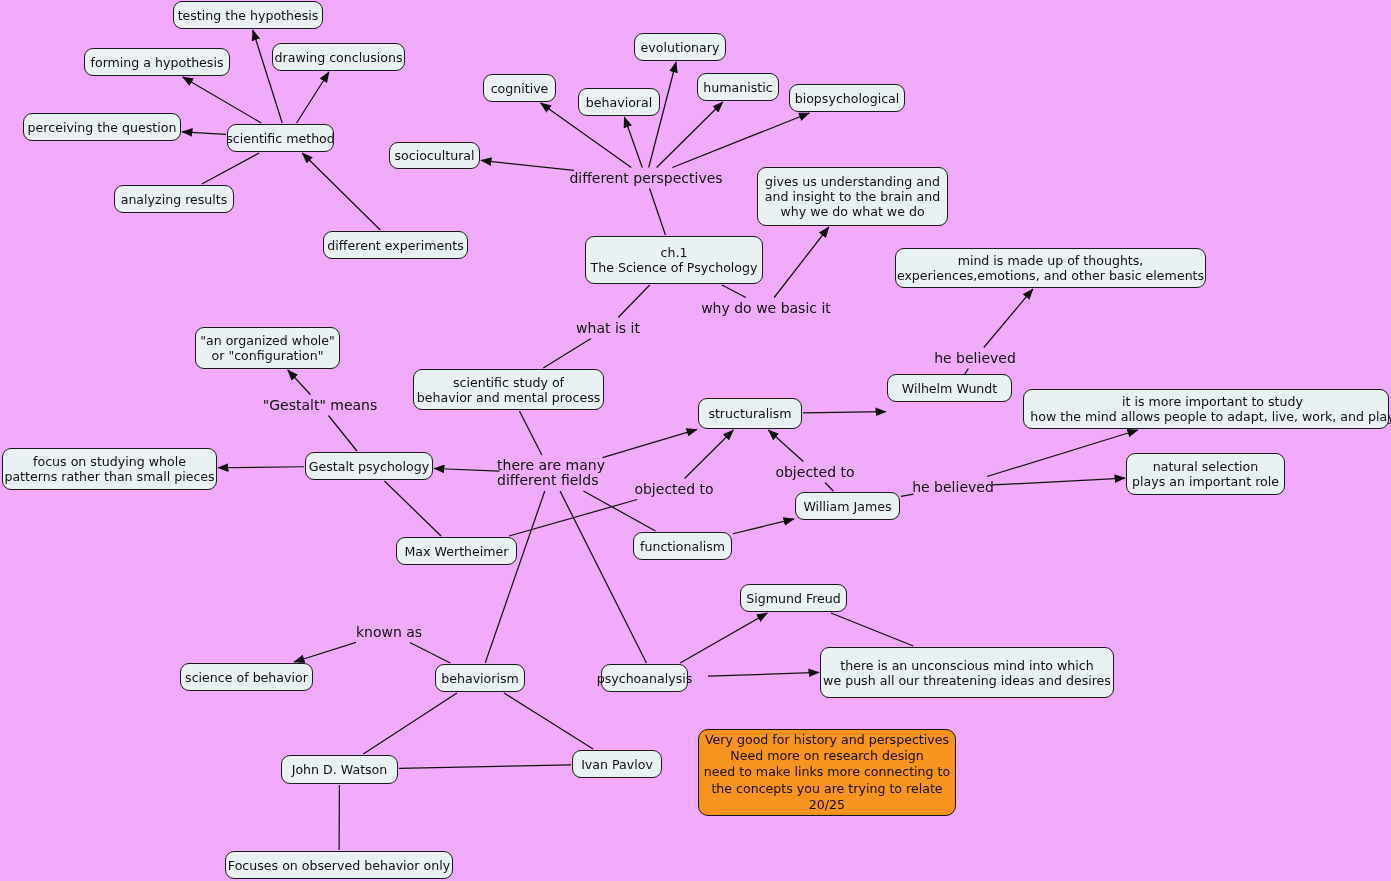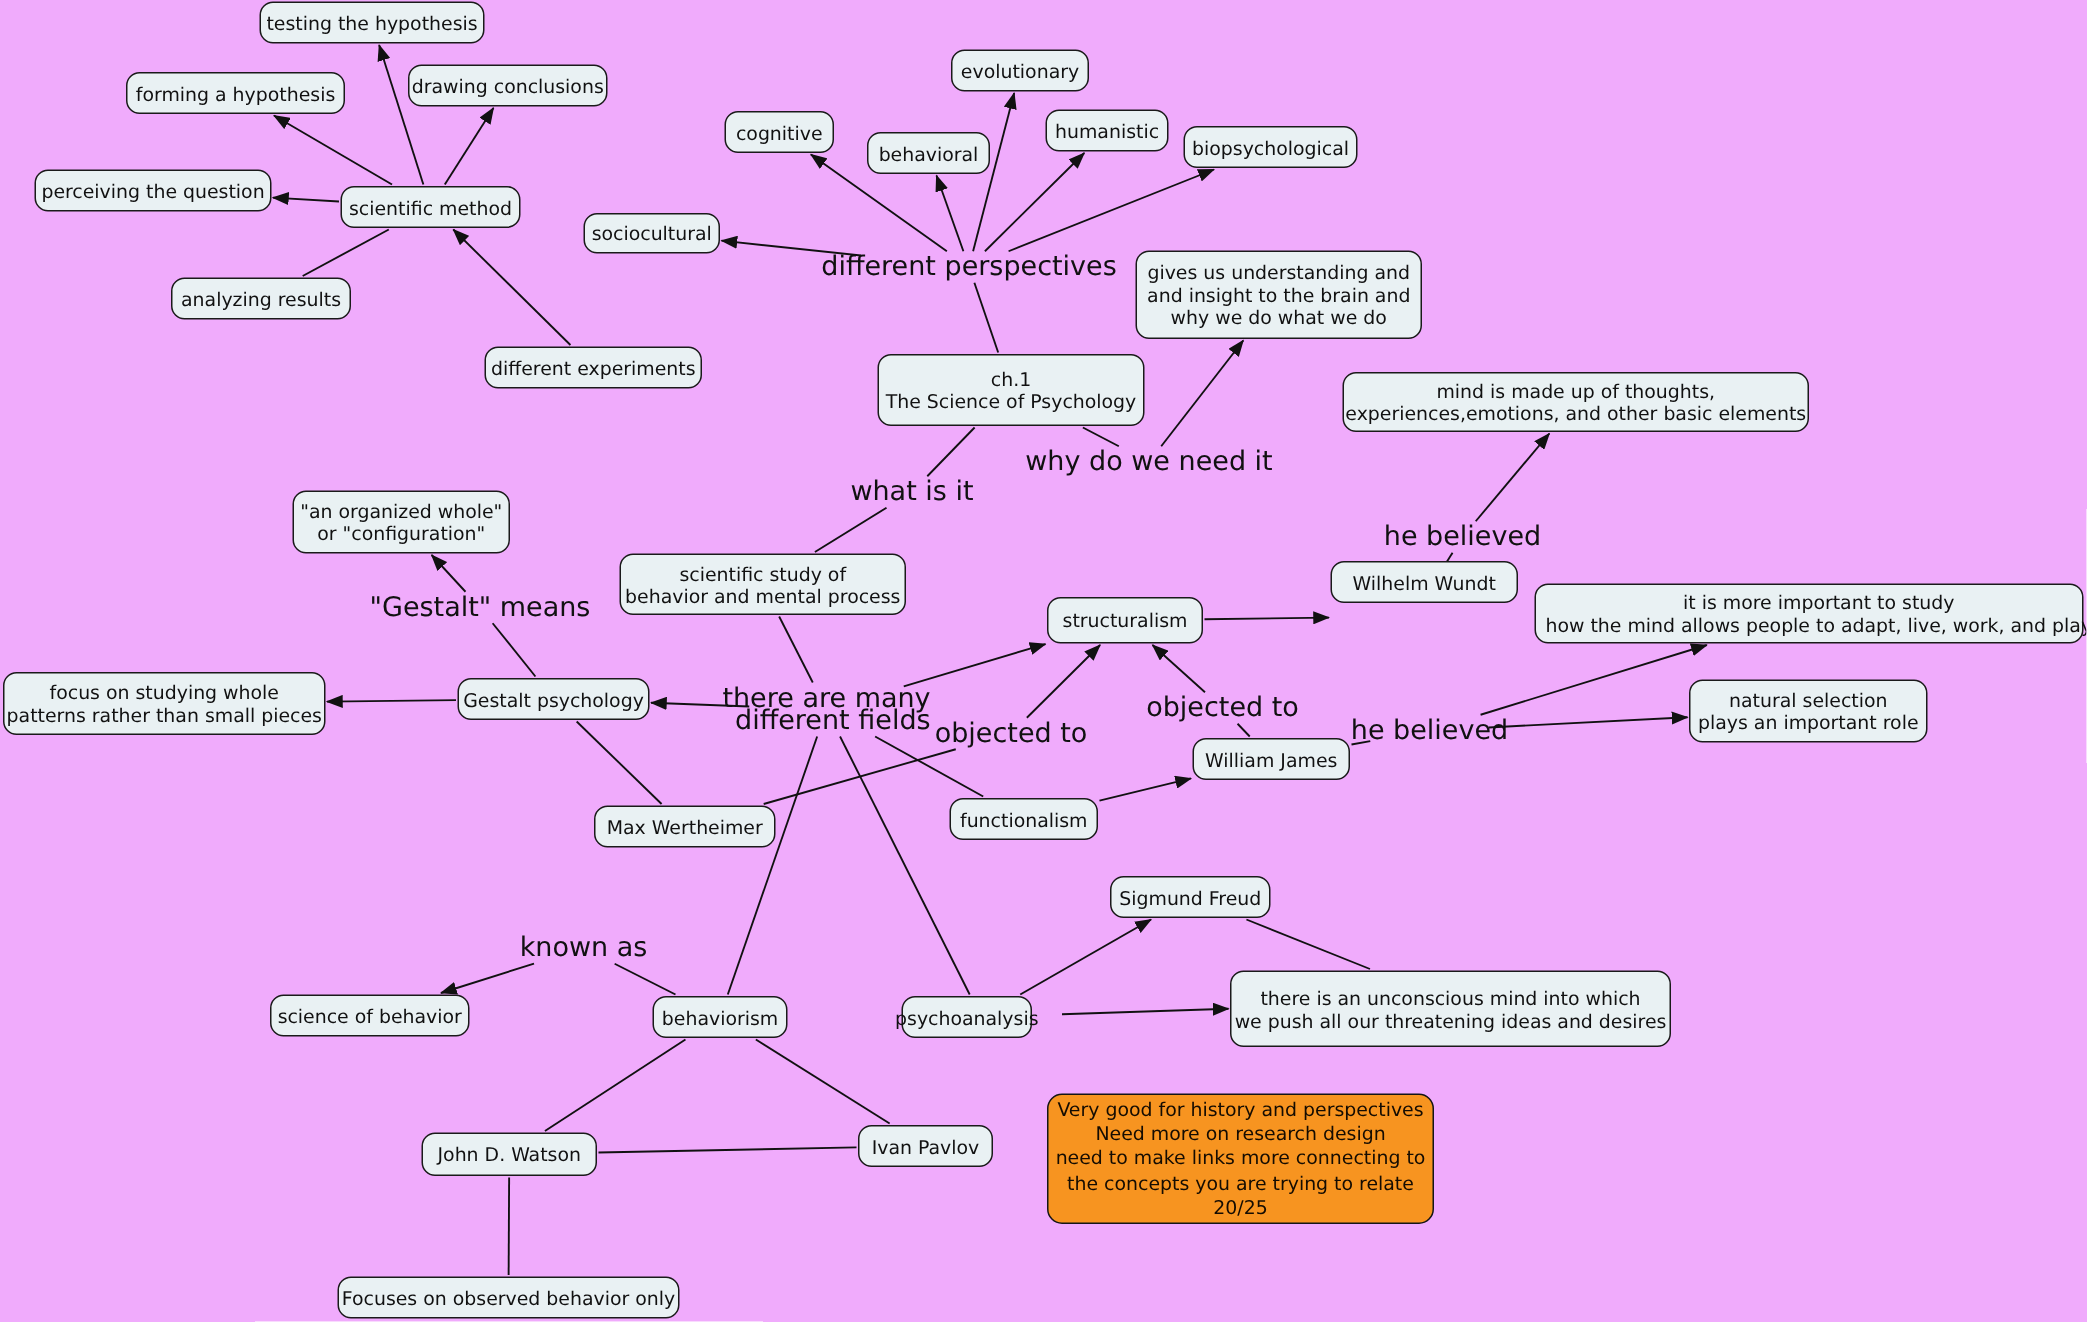--- a/index.html
+++ b/index.html
@@ -46,23 +46,23 @@
     background: #f79420;
     border: 1.6px solid #151515;
     border-radius: 10px;
     font-size: 12.6px;
     line-height: 16.2px;
     color: #140c02;
   }
   .link-label {
     position: absolute;
     color: #111111;
-    font-size: 18px;
+    font-size: 14px;
     line-height: 15px;
-    text-align: right;
+    text-align: left;
     white-space: pre;
     background: transparent;
     transform: translate(-50%, -50%);
   }
 </style>
 </head>
 <body>
 
 <div id="canvas">
   <svg id="edge-layer" viewBox="0 0 1391 881" xmlns="http://www.w3.org/2000/svg">
@@ -119,21 +119,21 @@
         <line x1="680.16" y1="663.00" x2="767.34" y2="613.00" stroke="#111111" stroke-width="1.25" marker-end="url(#arrowhead)"></line>
         <line x1="708.00" y1="676.19" x2="819.00" y2="672.46" stroke="#111111" stroke-width="1.25" marker-end="url(#arrowhead)"></line>
         <line x1="830.95" y1="613.00" x2="913.33" y2="646.00" stroke="#111111" stroke-width="1.25"></line>
       </g>
   </svg>
   <div id="nodes-layer">
       <div class="node" style="left: 173px; top: 1px; width: 150px; height: 28px;">testing the hypothesis</div>
       <div class="node" style="left: 84px; top: 48px; width: 146px; height: 28px;">forming a hypothesis</div>
       <div class="node" style="left: 272px; top: 43px; width: 133px; height: 28px;">drawing conclusions</div>
       <div class="node" style="left: 23px; top: 113px; width: 158px; height: 28px;">perceiving the question</div>
-      <div class="node" style="left: 227px; top: 124px; width: 120px; height: 28px;">scientific method</div>
+      <div class="node" style="left: 227px; top: 124px; width: 107px; height: 28px;">scientific method</div>
       <div class="node" style="left: 114px; top: 185px; width: 120px; height: 28px;">analyzing results</div>
       <div class="node" style="left: 323px; top: 231px; width: 145px; height: 28px;">different experiments</div>
       <div class="node" style="left: 634px; top: 33px; width: 92px; height: 28px;">evolutionary</div>
       <div class="node" style="left: 483px; top: 74px; width: 73px; height: 28px;">cognitive</div>
       <div class="node" style="left: 578px; top: 88px; width: 82px; height: 28px;">behavioral</div>
       <div class="node" style="left: 697px; top: 73px; width: 82px; height: 28px;">humanistic</div>
       <div class="node" style="left: 789px; top: 84px; width: 116px; height: 28px;">biopsychological</div>
       <div class="node" style="left: 389px; top: 142px; width: 91px; height: 27px;">sociocultural</div>
       <div class="node" style="left: 757px; top: 167px; width: 191px; height: 59px;">gives us understanding and
 and insight to the brain and
@@ -168,21 +168,21 @@
       <div class="node" style="left: 281px; top: 755px; width: 117px; height: 29px;">John D. Watson</div>
       <div class="node" style="left: 225px; top: 851px; width: 228px; height: 28px;">Focuses on observed behavior only</div>
       <div class="node feedback" style="left: 698px; top: 729px; width: 258px; height: 87px;">Very good for history and perspectives
 Need more on research design
 need to make links more connecting to
 the concepts you are trying to relate
 20/25</div>
     </div>
   <div id="labels-layer">
       <div class="link-label" style="left: 646px; top: 178px;">different perspectives</div>
-      <div class="link-label" style="left: 766px; top: 308px;">why do we need it</div>
+      <div class="link-label" style="left: 766px; top: 308px;">why do we basic it</div>
       <div class="link-label" style="left: 608px; top: 328px;">what is it</div>
       <div class="link-label" style="left: 975px; top: 358px;">he believed</div>
       <div class="link-label" style="left: 320px; top: 405px;">"Gestalt" means</div>
       <div class="link-label" style="left: 551px; top: 473px;">there are many
 different fields</div>
       <div class="link-label" style="left: 815px; top: 472px;">objected to</div>
       <div class="link-label" style="left: 674px; top: 489px;">objected to</div>
       <div class="link-label" style="left: 953px; top: 487px;">he believed</div>
       <div class="link-label" style="left: 389px; top: 632px;">known as</div>
     </div>

